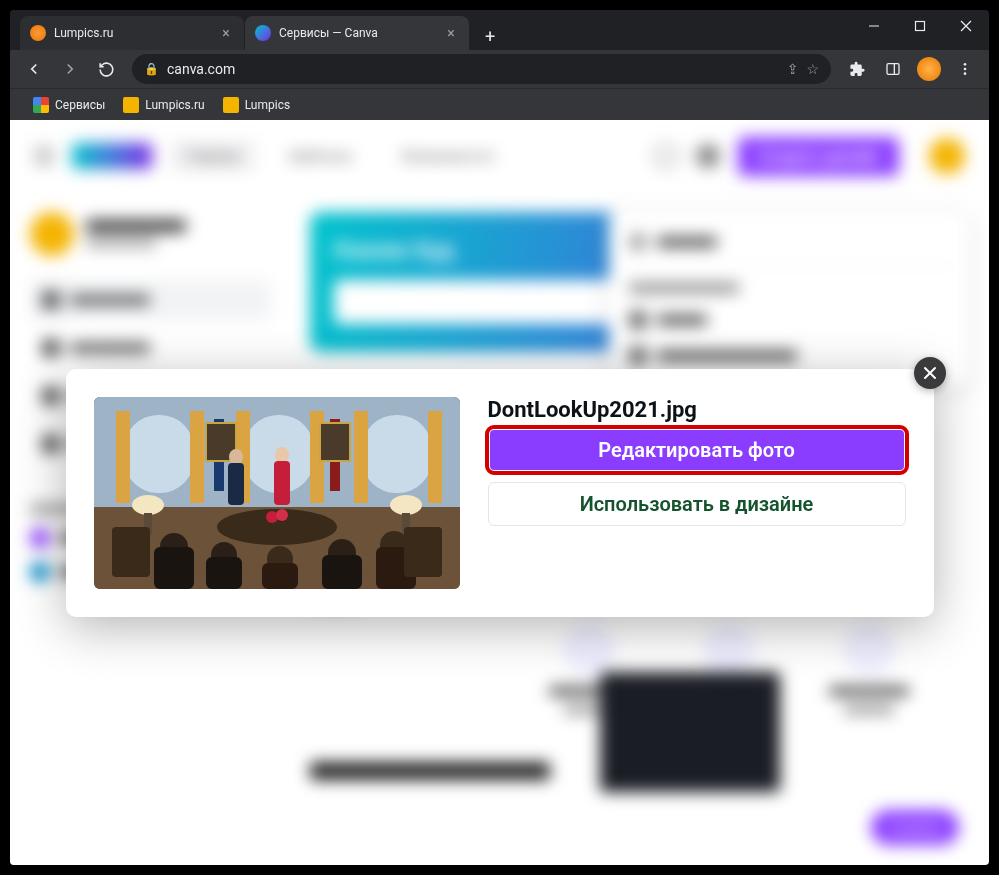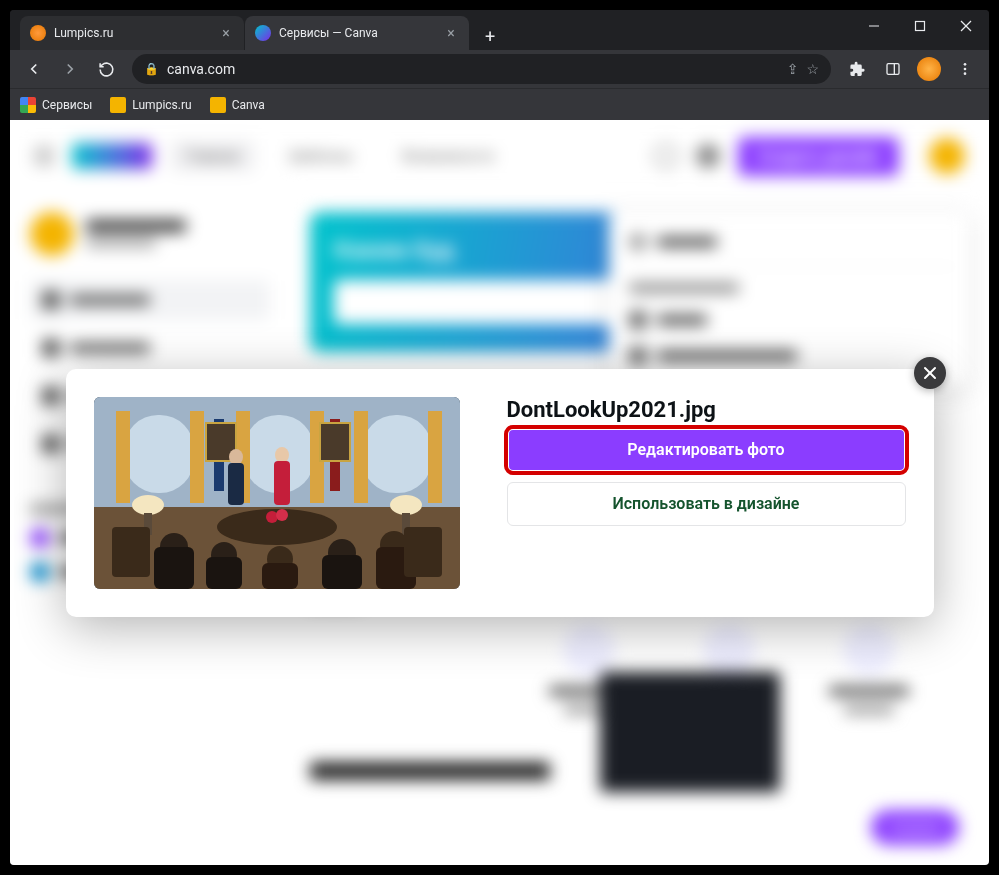--- a/index.html
+++ b/index.html
@@ -27,21 +27,21 @@
   .toolbar { height: 38px; background: #35363a; display: flex; align-items: center; padding: 0 8px; gap: 4px; }
   .nav-btn { width: 32px; height: 32px; border-radius: 50%; display:flex; align-items:center; justify-content:center; color:#9aa0a6; cursor:pointer; }
   .nav-btn.active { color:#e8eaed; }
   .addrbar { flex:1; height:30px; background:#202124; border-radius:15px; display:flex; align-items:center; padding:0 12px; color:#e8eaed; font-size:14px; gap:8px; margin:0 6px; }
   .addrbar .lock { color:#9aa0a6; font-size:12px; }
   .addrbar .url { flex:1; color:#e8eaed; }
   .tool-icon { width:32px; height:32px; display:flex; align-items:center; justify-content:center; color:#e8eaed; cursor:pointer; }
   .avatar-small { width:24px; height:24px; border-radius:50%; background: radial-gradient(circle,#ffb347,#e67700); }
 
   
-  .bookmarks { height: 32px; background:#35363a; border-top:1px solid #2a2b2e; display:flex; align-items:center; padding:0 10px; gap:18px; font-size:12px; color:#e8eaed; }
+  .bookmarks { height: 32px; background:#35363a; border-top:1px solid #2a2b2e; display:flex; align-items:center; padding:0 23px; gap:18px; font-size:12px; color:#e8eaed; }
   .bm { display:flex; align-items:center; gap:6px; cursor:pointer; }
   .bm-icon { width:16px; height:16px; }
   .bm-icon.apps { background: conic-gradient(#ea4335 0 25%, #fbbc05 0 50%, #34a853 0 75%, #4285f4 0); border-radius:2px; }
   .bm-icon.folder { background:#f4b400; border-radius:2px; }
 
   
   .content { flex:1; position:relative; overflow:hidden; background:#fff; }
   .blurred-bg { position:absolute; inset:0; filter: blur(8px); }
 
   
@@ -82,24 +82,24 @@
   .sb-tool .t { height:10px; width:120px; background:#444; border-radius:3px; }
   .sb-tool .b { width:16px; height:16px; border-radius:50%; background:#f4b400; margin-left:auto; }
   .fab { position:absolute; bottom:20px; right:30px; padding:10px 18px; background:#8b3dff; border-radius:20px; color:#fff; font-size:13px; }
 
   
   .modal-wrap { position:absolute; inset:0; display:flex; align-items:center; justify-content:center; }
   .modal { width: 868px; background:#fff; border-radius:10px; box-shadow:0 10px 50px rgba(0,0,0,.3); padding:28px; display:flex; gap:28px; position:relative; }
   .modal-close { position:absolute; top:-12px; right:-12px; width:32px; height:32px; border-radius:50%; background:#3a3a3c; color:#fff; display:flex; align-items:center; justify-content:center; cursor:pointer; font-size:17px; box-shadow:0 2px 8px rgba(0,0,0,.3); }
   .preview { width: 366px; height: 192px; border-radius:6px; overflow:hidden; background:#2a3a4a; position:relative; flex-shrink:0; }
   .preview svg { width:100%; height:100%; display:block; }
-  .modal-right { flex:1; display:flex; flex-direction:column;margin-left:19px; }
+  .modal-right { flex:1; display:flex; flex-direction:column; }
   .filename { font-size:22px; font-weight:700; color:#0d1216; margin-bottom:6px; }
   .dims { font-size:14px; color:#6b6e76; margin-bottom:22px; }
-  .btn { height:44px; border-radius:6px; display:flex; align-items:center; justify-content:center; font-size:16px; font-weight:600; cursor:pointer; margin-bottom:10px; }
+  .btn { height:44px; border-radius:6px; display:flex; align-items:center; justify-content:center; font-size:20px; font-weight:600; cursor:pointer; margin-bottom:10px; }
   .btn-primary { background:#8b3dff; color:#fff; }
   .btn-primary.highlighted { outline:4px solid #d40000; outline-offset:-1px; box-shadow: inset 0 0 0 2px #fff; }
   .btn-secondary { background:#fff; color:#14532d; border:1px solid #e4e5e7; }
 
   .dark-thumb { position:absolute; width:180px; height:120px; background:#1a1d24; border-radius:4px; left:310px; top:480px; }
 </style>
 </head>
 <body>
 
 <div class="window-frame">
@@ -189,21 +189,21 @@
       <div class="bm">
           <span class="bm-icon apps"></span>
           <span>Сервисы</span>
         </div>
       <div class="bm">
           <span class="bm-icon folder"></span>
           <span>Lumpics.ru</span>
         </div>
       <div class="bm">
           <span class="bm-icon folder"></span>
-          <span>Canva</span>
+          <span>Lumpics</span>
         </div>
     </div>
 
     <div class="content">
 
       <div class="blurred-bg">
         <div class="canva-header">
           <div style="width:20px;height:16px;display:flex;flex-direction:column;justify-content:space-between;">
               <div style="height:2px;background:#555;"></div>
               <div style="height:2px;background:#555;"></div>

